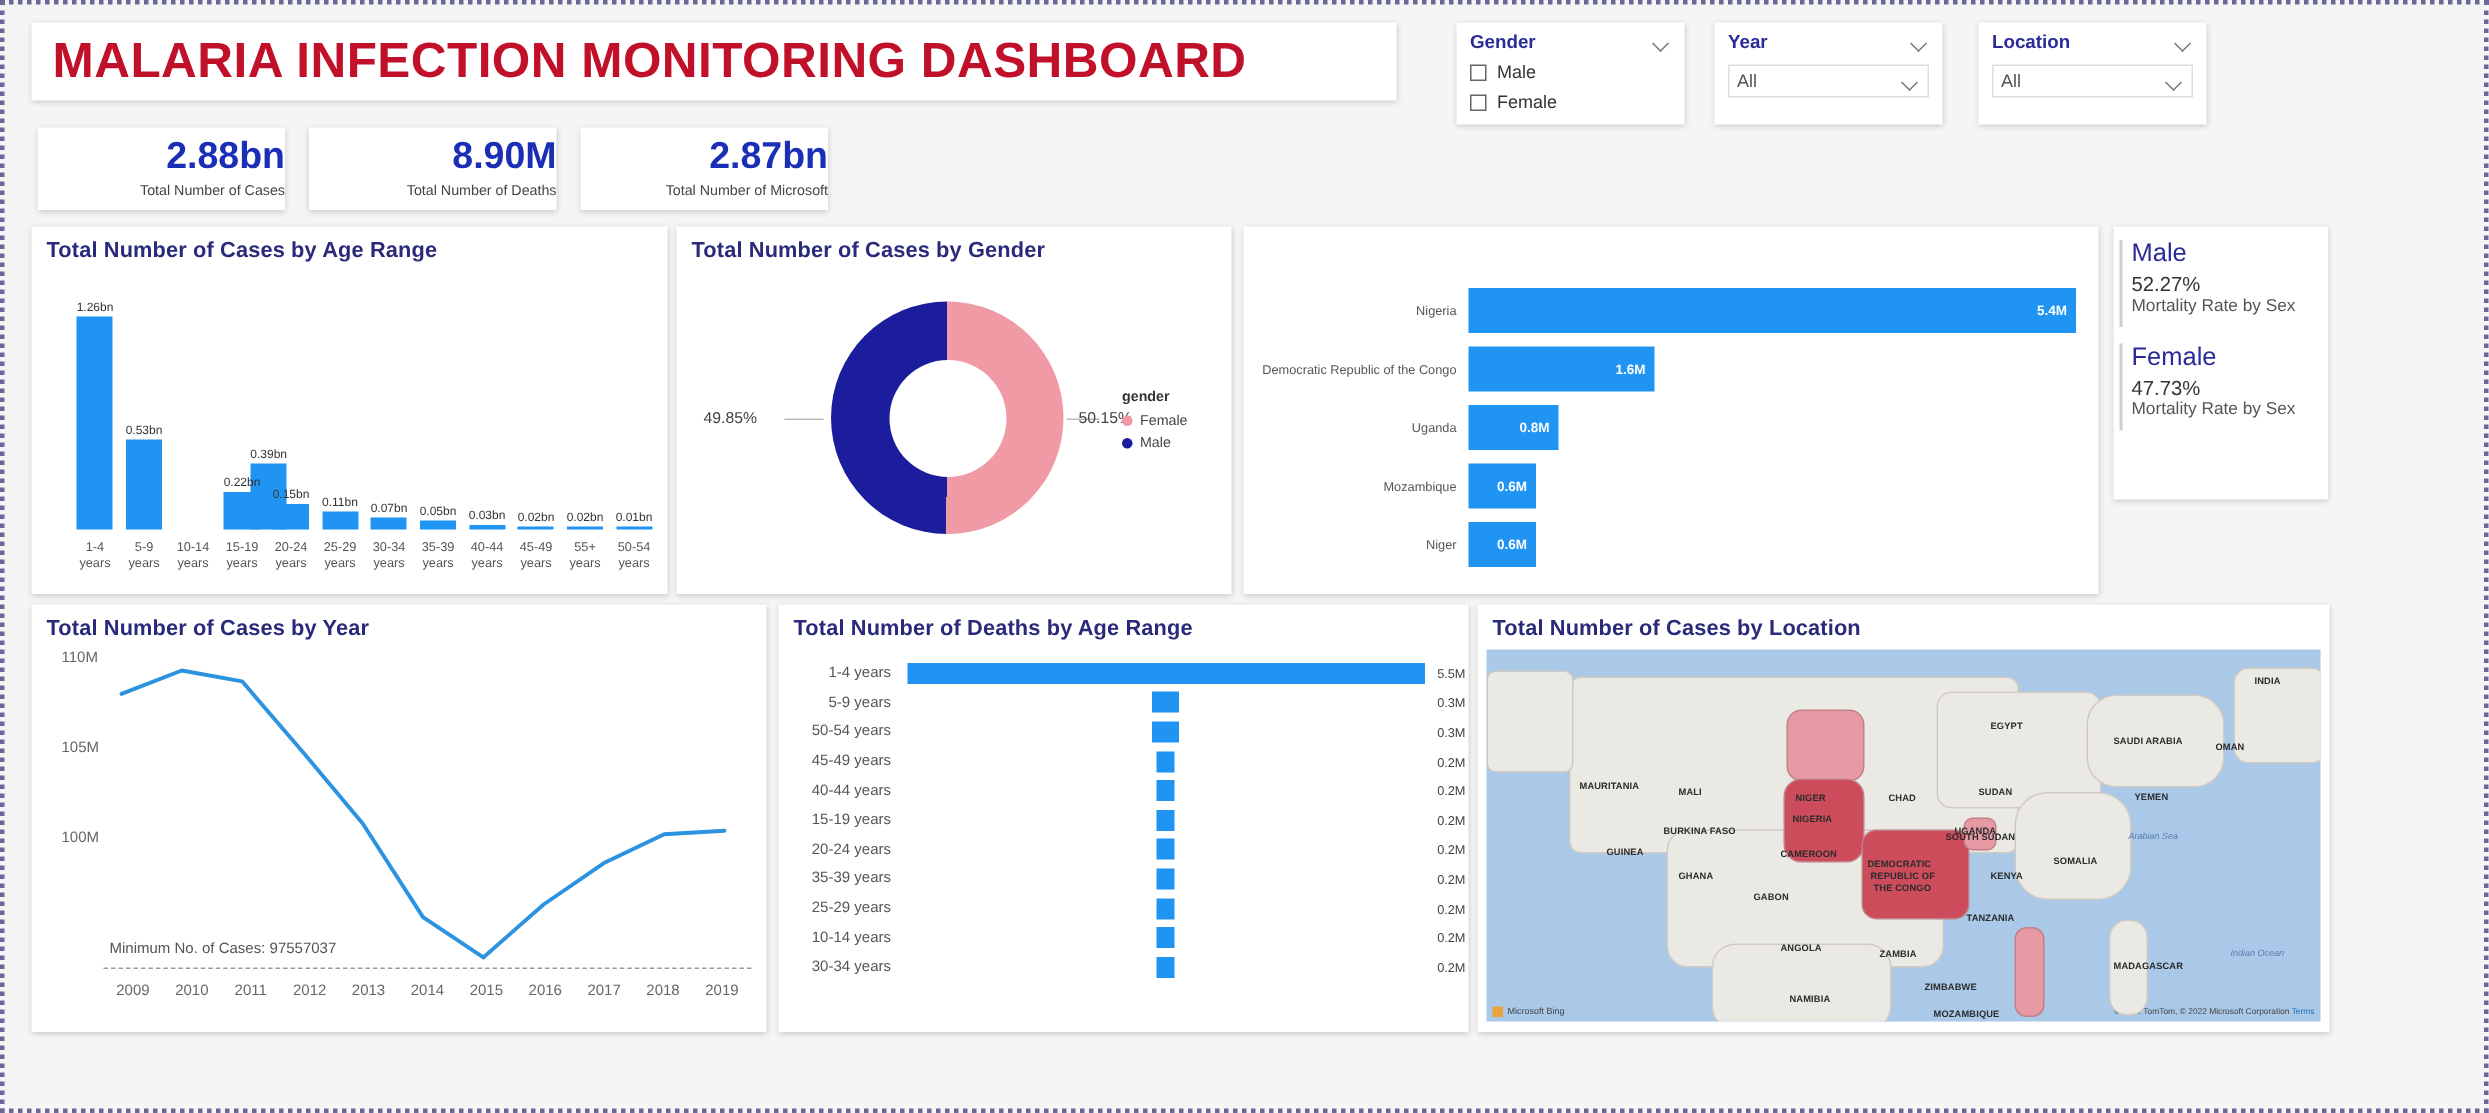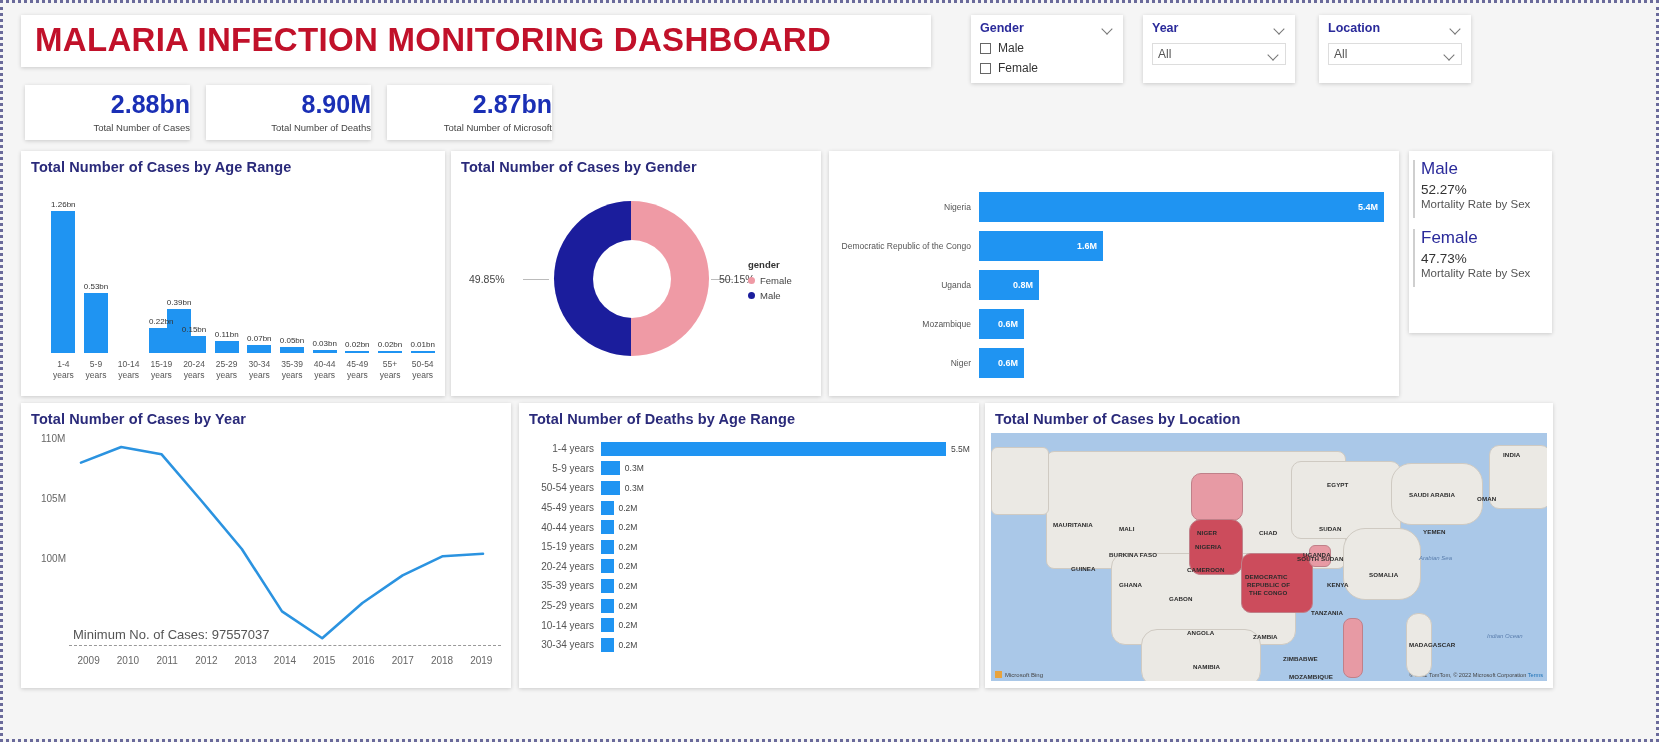--- a/index.html
+++ b/index.html
@@ -118,28 +118,28 @@
   #c-year { left:18px; top:400px; width:490px; height:285px; }
   #year-plot { position:absolute; left:48px; top:32px; width:432px; height:210px; }
   .ylab { position:absolute; left:20px; font-size:10px; color:#666; }
   #ylab0 { top:150px; } 
   #ylab1 { top:90px; }  
   #ylab2 { top:30px; }  
   #minline {
     position:absolute; left:48px; width:432px; top:242px;
     border-top:1px dashed #999;
   }
-  #mincaption { position:absolute; left:52px; top:224px; font-size:13px; color:#555; }
+  #mincaption { position:absolute; left:52px; top:224px; font-size:10px; color:#555; }
   #year-xlabels { position:absolute; left:48px; top:252px; width:432px; display:flex; }
   #year-xlabels div { flex:1; text-align:center; font-size:10px; color:#666; }
 
   
   #c-deathage { left:516px; top:400px; width:460px; height:285px; }
   #da-rows { position:absolute; left:6px; top:36px; width:452px; }
-  .da-row { display:flex; align-items:center; height:19.6px; }
+  .da-row { display:flex; align-items:center; height:19.6px;justify-content:space-between; }
   .da-name { width:76px; text-align:right; padding-right:7px; font-size:10px; color:#555; }
   .da-bar { background:#1f94f2; height:14px; }
   .da-val { font-size:8.5px; color:#444; margin-left:5px; }
 
   
   #c-map { left:982px; top:400px; width:568px; height:285px; }
   #map-canvas {
     position:absolute; left:6px; top:30px; width:556px; height:248px;
     background:#aac8e8; overflow:hidden;
   }

